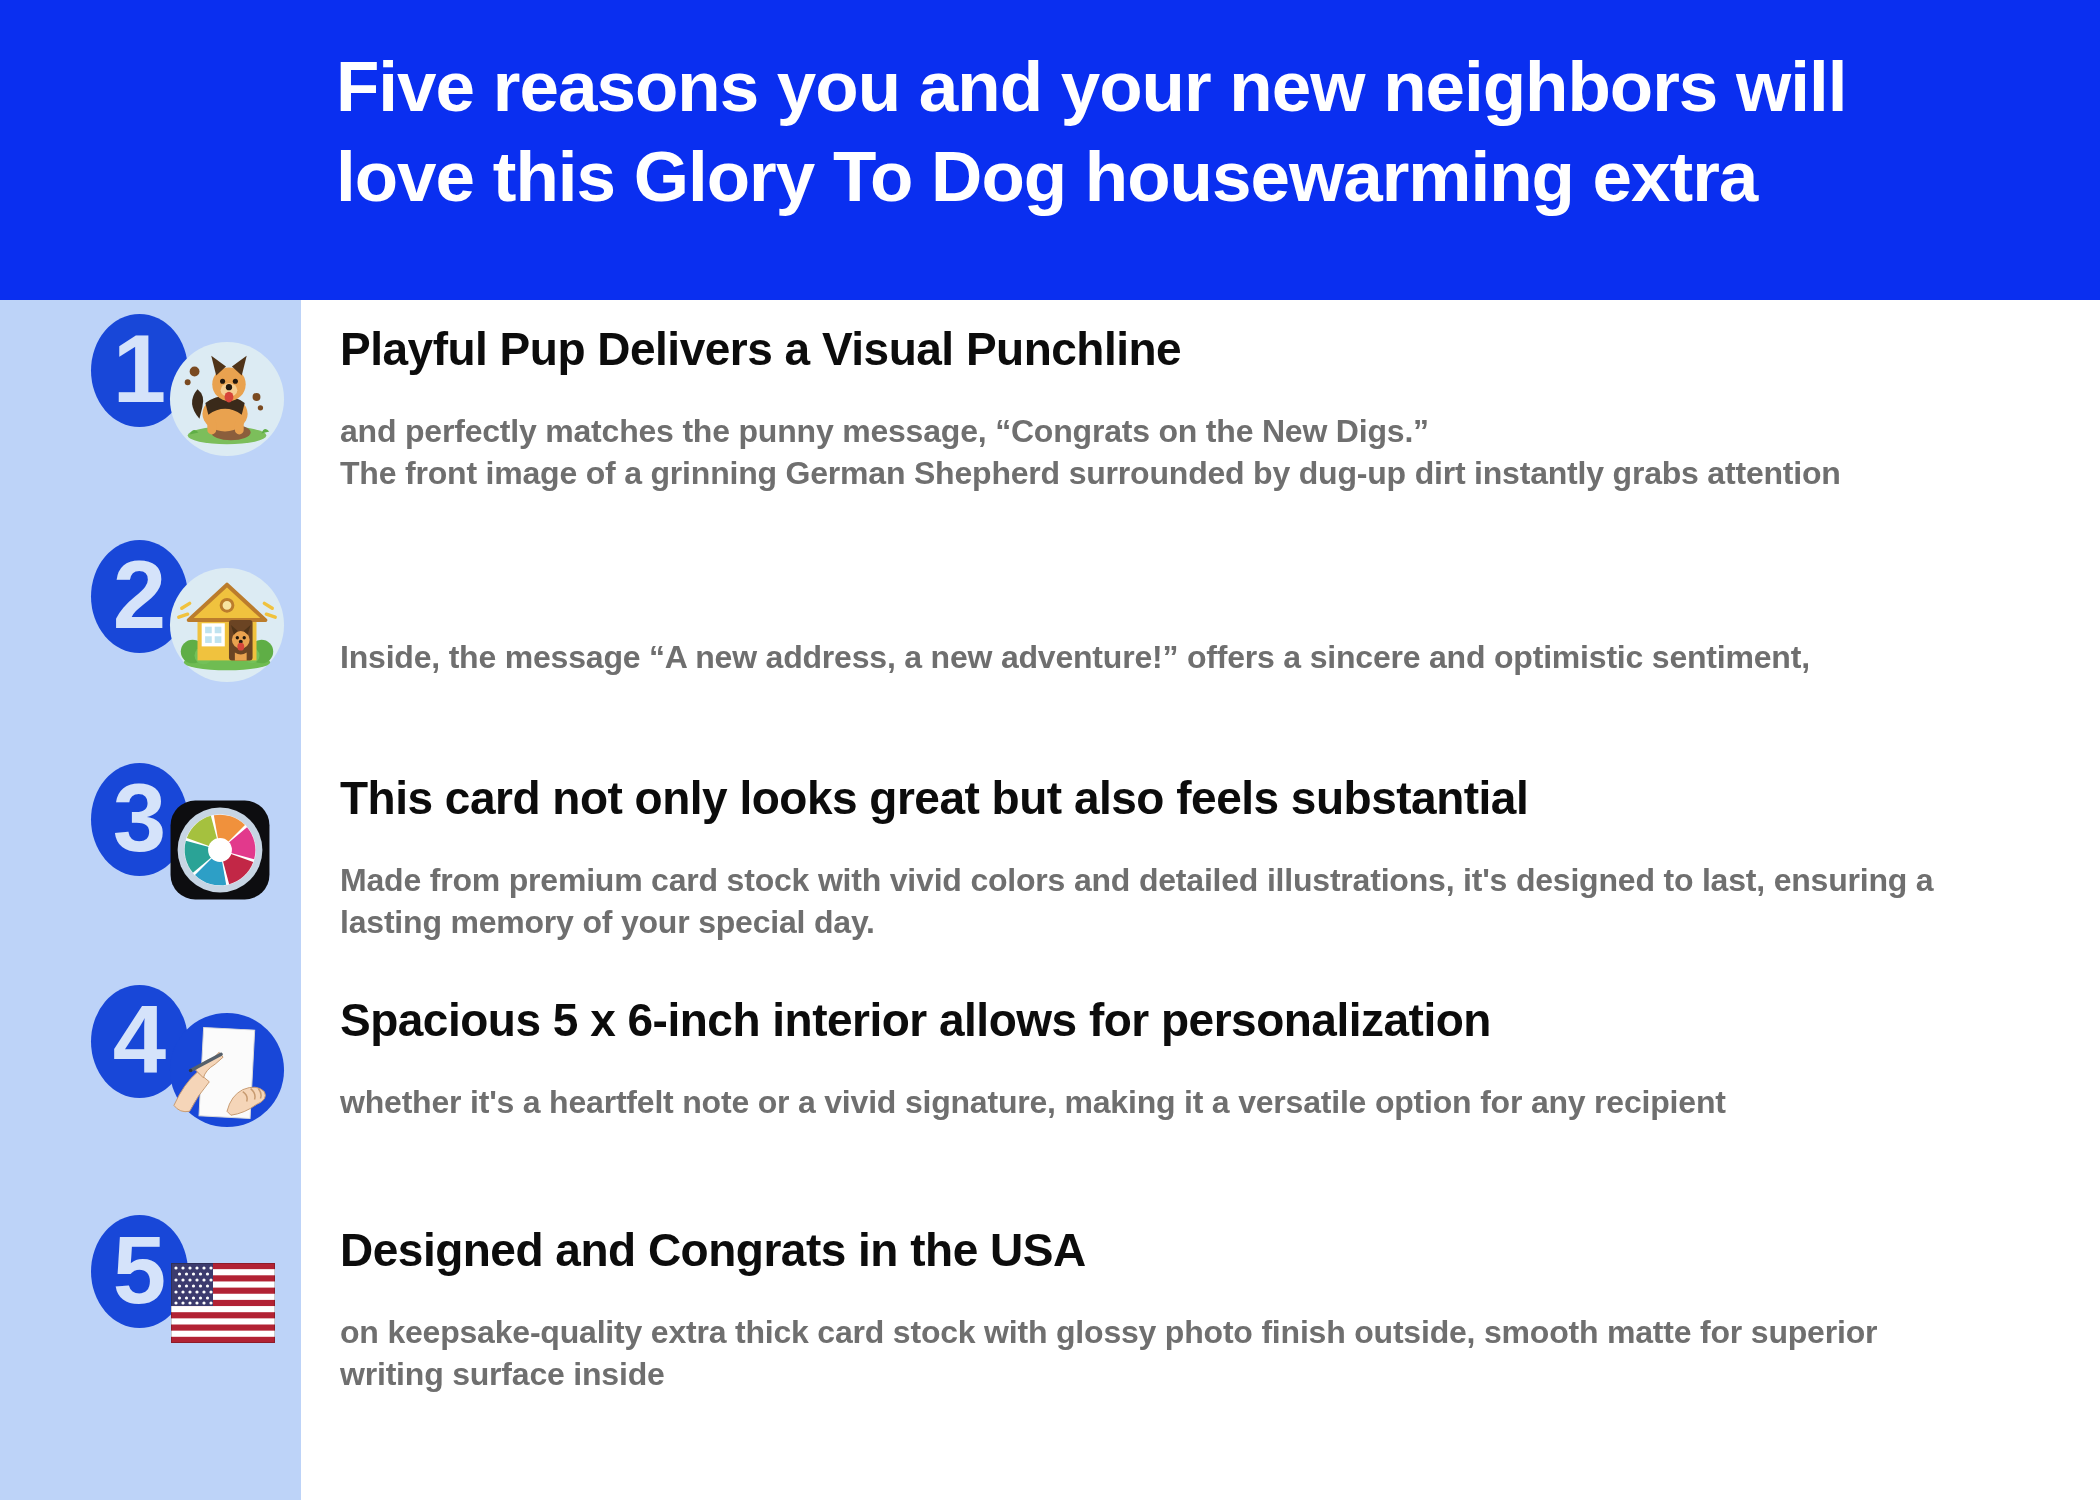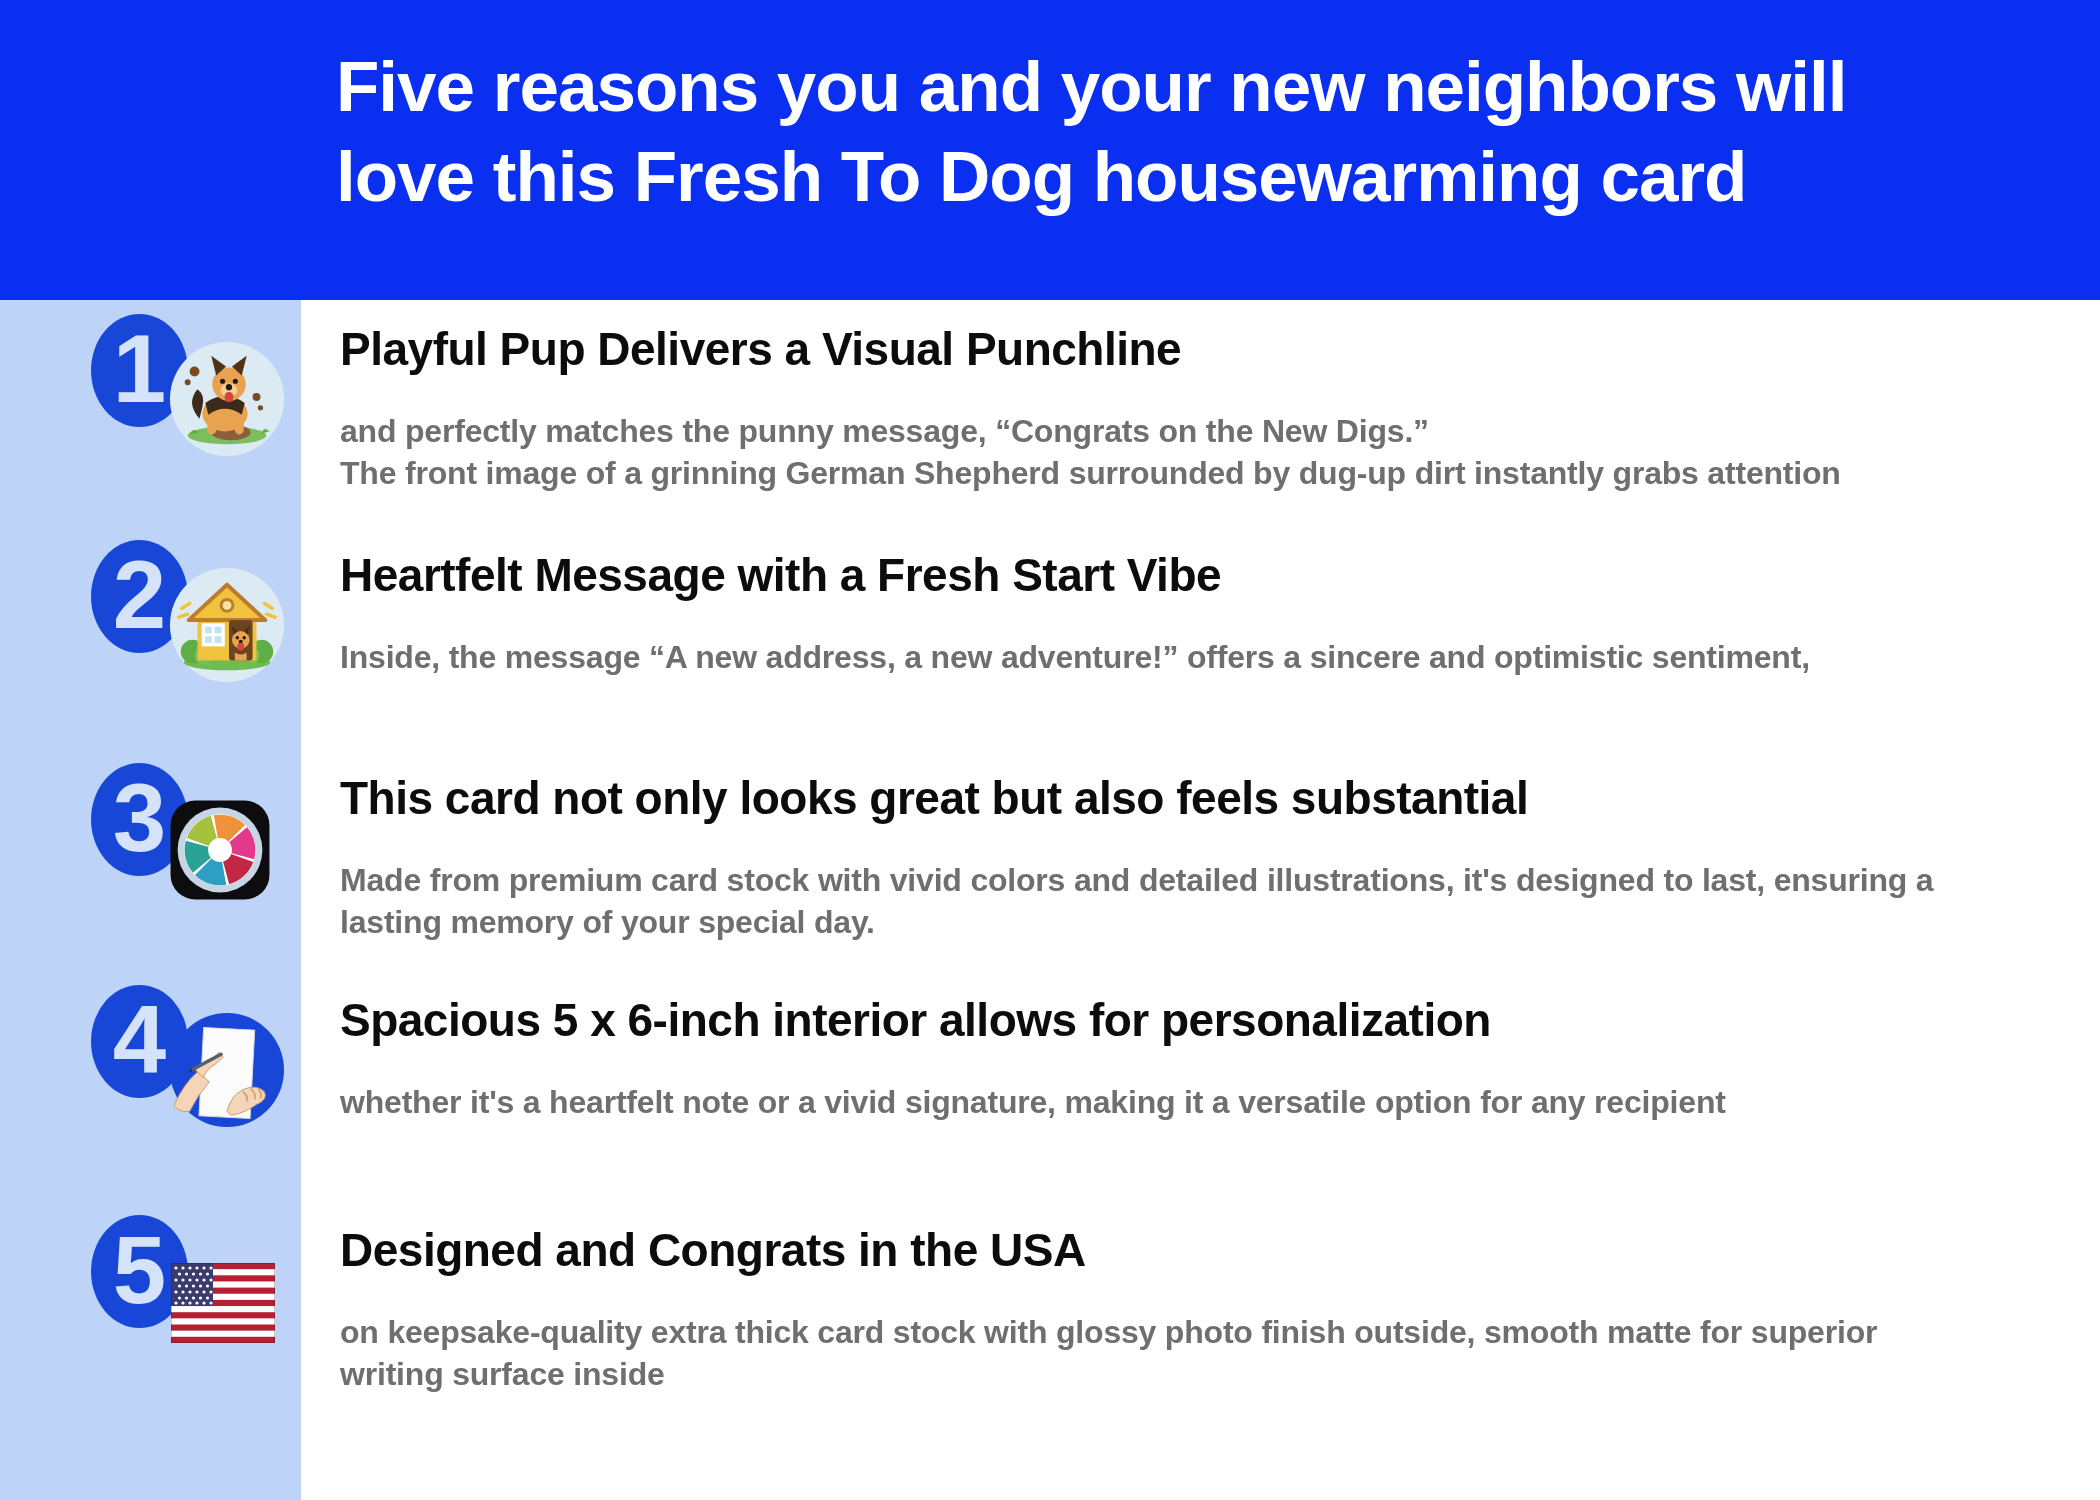--- a/index.html
+++ b/index.html
@@ -36,21 +36,21 @@
   .body div{white-space:nowrap;}
 </style>
 </head>
 <body>
 
 <div class="page">
 
   <div class="header">
     <div class="title">
       <span>Five reasons you and your new neighbors will</span>
-      <span>love this Fresh To Dog housewarming card</span>
+      <span>love this Glory To Dog housewarming extra</span>
     </div>
   </div>
 
   <div class="sidebar"></div>
 
   <div class="section" style="top:312px">
     <div class="numcircle">
       <span class="num">1</span>
     </div>
     <div class="iconwrap icon-circ">
@@ -109,21 +109,20 @@
         <path d="M81 70 L84 60 L77 66 Z" fill="#4f3318"></path>
         <circle cx="70.5" cy="73" r="1.7" fill="#22180e"></circle>
         <circle cx="77.5" cy="73" r="1.7" fill="#22180e"></circle>
         <circle cx="74" cy="77" r="2" fill="#22180e"></circle>
         <ellipse cx="74" cy="82" rx="3.5" ry="4" fill="#d6453a"></ellipse>
         <path d="M68 88 Q74 92 80 88 L80 96 L68 96 Z" fill="#e9a24f"></path>
         <path d="M14 43 L22 38 M11 52 L20 49" stroke="#f0c23e" stroke-width="3.5" stroke-linecap="round"></path>
         <path d="M106 43 L98 38 M109 52 L100 49" stroke="#f0c23e" stroke-width="3.5" stroke-linecap="round"></path>
       </svg>
     </div>
-    <div class="heading">Heartfelt Message with a Fresh Start Vibe</div>
     <div class="body">
       <div>Inside, the message “A new address, a new adventure!” offers a sincere and optimistic sentiment,</div>
     </div>
   </div>
 
   <div class="section" style="top:761px">
     <div class="numcircle">
       <span class="num">3</span>
     </div>
     <div class="iconwrap icon-sq">

